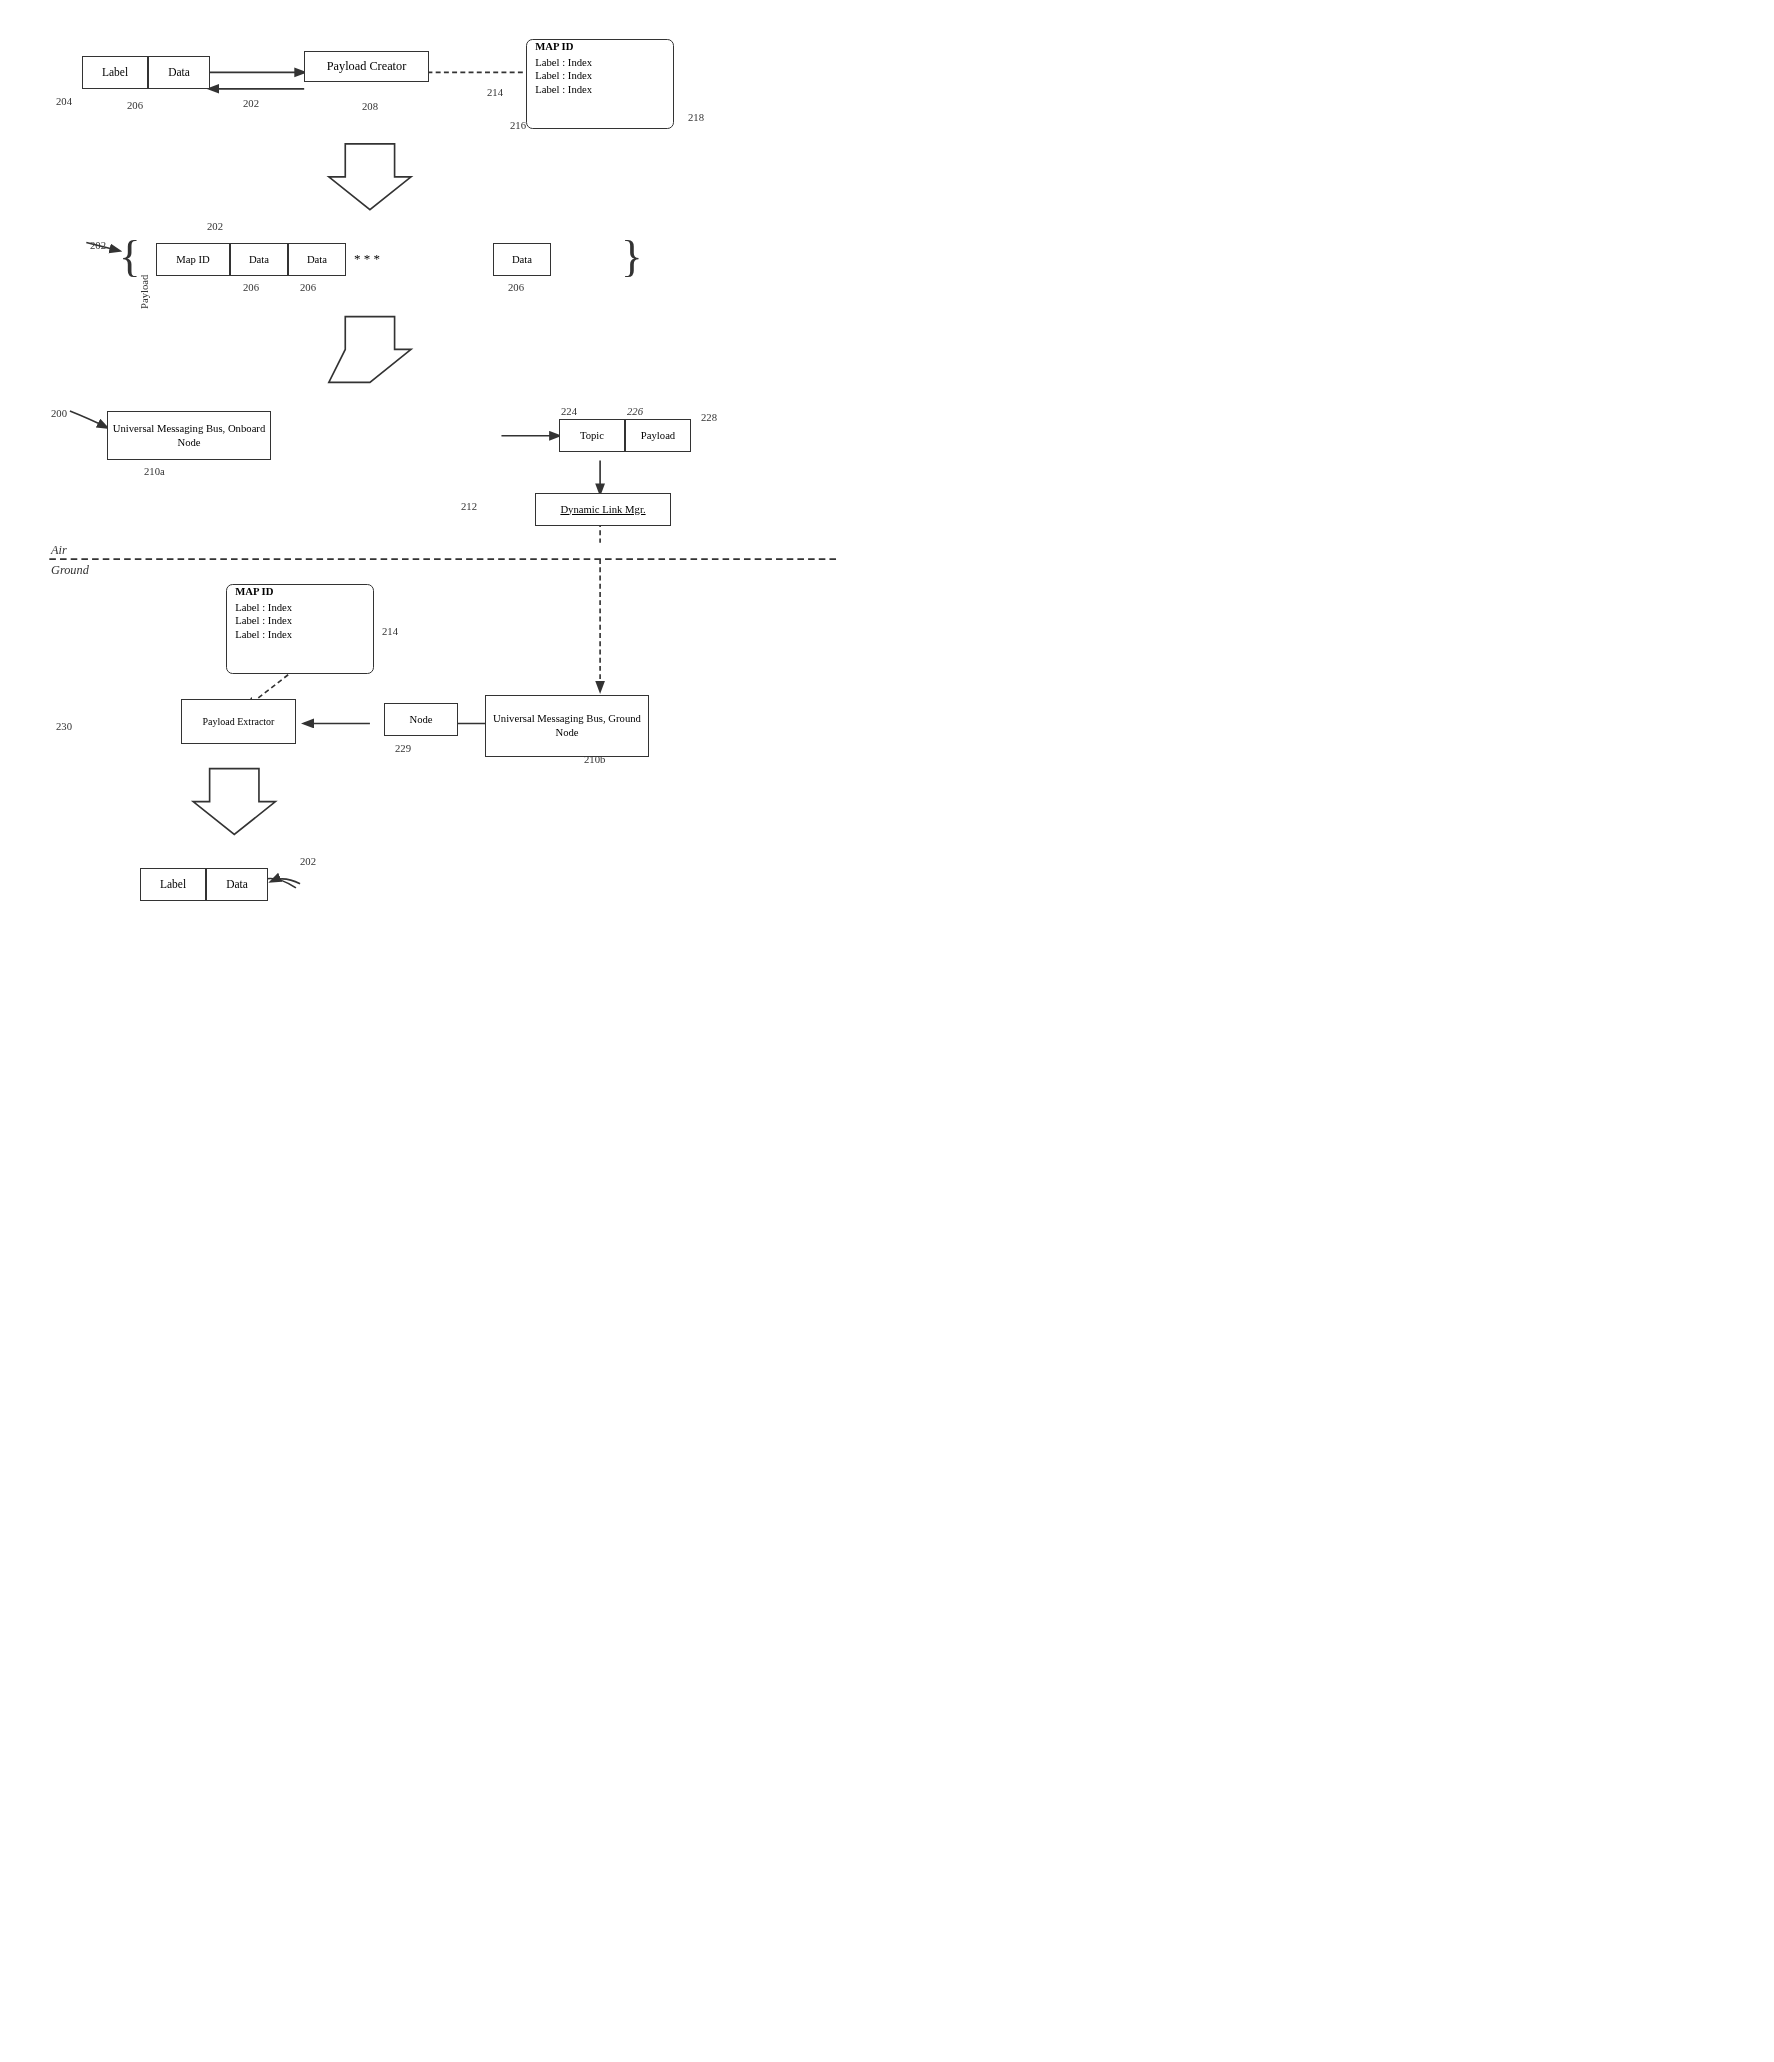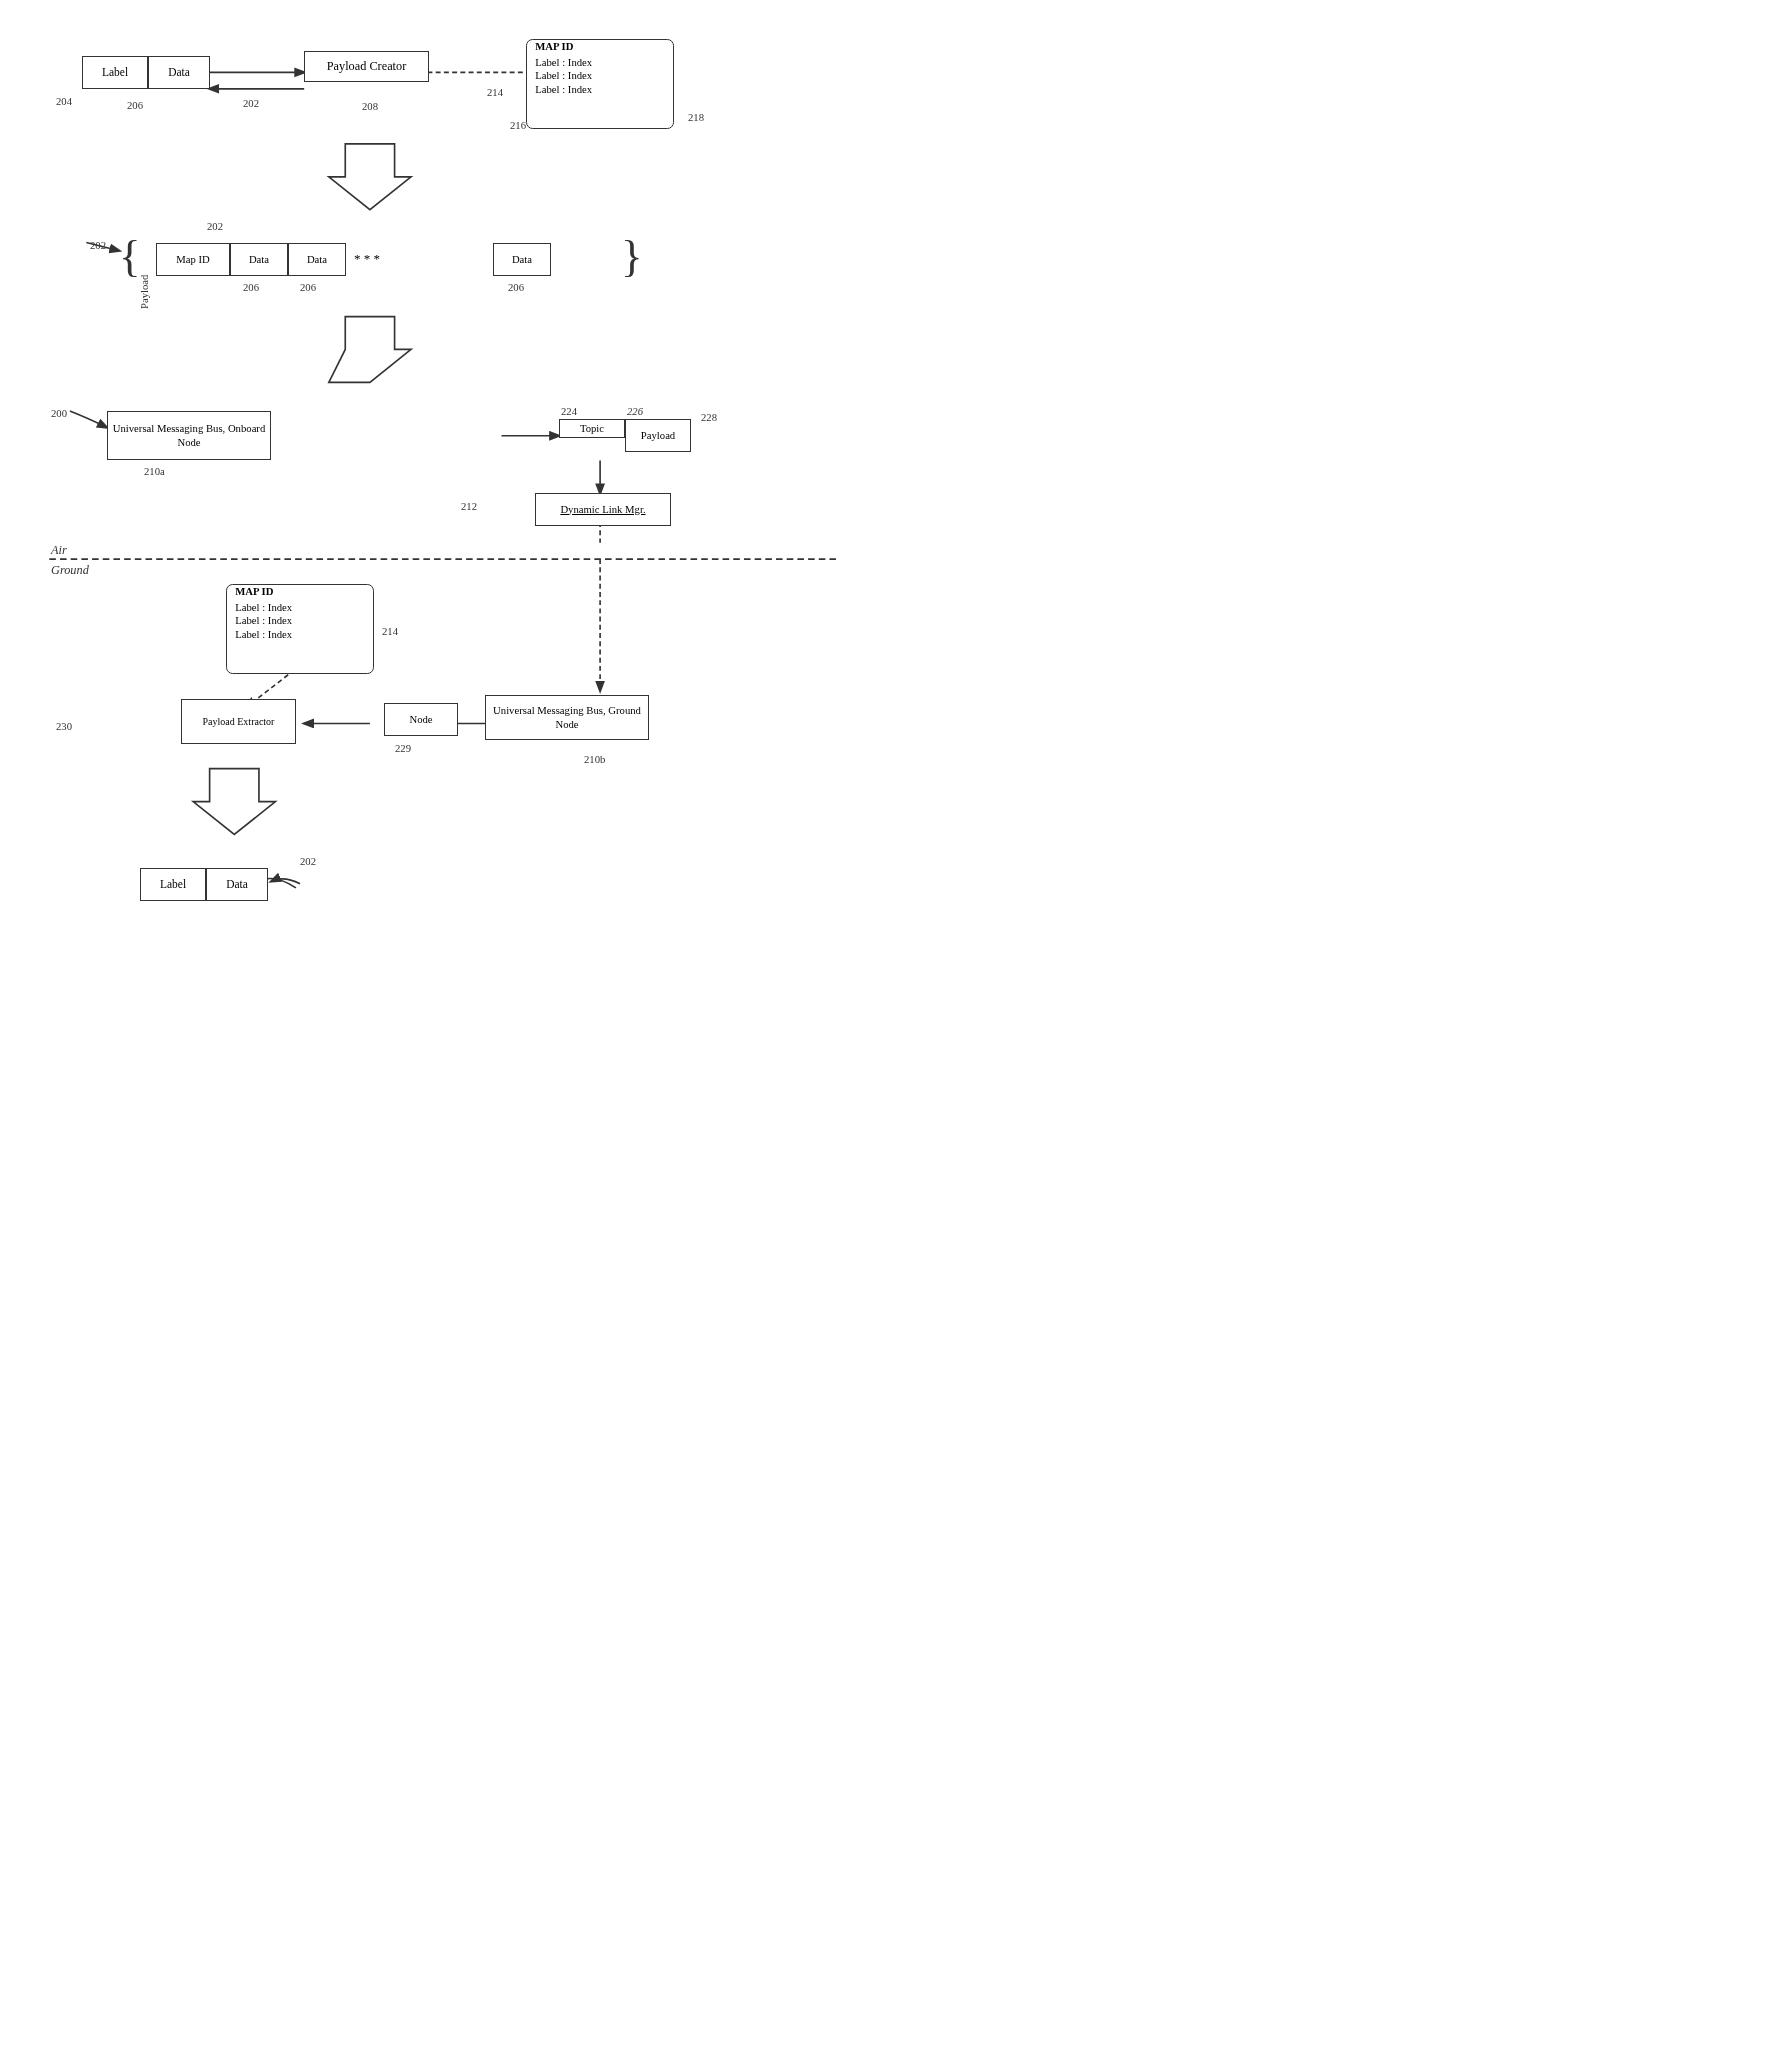--- a/index.html
+++ b/index.html
@@ -170,21 +170,21 @@
 
   <span class="label-num" style="left:51px; top:407px;">200</span>
   <span class="label-num" style="left:90px; top:239px;">202</span>
 
   <div class="box" style="left:107px; top:411px; width:164px; height:49px; font-size:10.7px;">
     <span>Universal Messaging
 Bus, Onboard Node</span>
   </div>
   <span class="label-num" style="left:144px; top:465px;">210a</span>
 
-  <div class="box" style="left:559px; top:419px; width:66px; height:19px; font-size:10.7px;">
+  <div class="box" style="left:559px; top:419px; width:66px; height:33px; font-size:10.7px;">
     <span>Topic</span>
   </div>
   <div class="box" style="left:625px; top:419px; width:66px; height:33px; font-size:10.7px;">
     <span>Payload</span>
   </div>
   <span class="label-num" style="left:561px; top:405px;">224</span>
   <span class="label-num" style="left:627px; top:405px;font-style:italic;">226</span>
   <span class="label-num" style="left:701px; top:411px;">228</span>
 
   <div class="box" style="left:535px; top:493px; width:136px; height:33px; font-size:10.7px;text-decoration:underline;">
@@ -196,21 +196,21 @@
   <span class="section-label" style="left:51px; top:563px;">Ground</span>
 
   <div class="box box-rounded" style="left:226px; top:584px; width:148px; height:90px; font-size:10.7px; text-align:left; padding-left:8.2px; justify-content:flex-start; flex-direction:column; align-items:flex-start;">
     <div style="font-weight:bold; margin-bottom:1.6px;">MAP ID</div>
     <div>Label : Index</div>
     <div>Label : Index</div>
     <div>Label : Index</div>
   </div>
   <span class="label-num" style="left:382px; top:625px;">214</span>
 
-  <div class="box" style="left:485px; top:695px; width:164px; height:45px; font-size:10.7px;">
+  <div class="box" style="left:485px; top:695px; width:164px; height:62px; font-size:10.7px;">
     <span>Universal Messaging
 Bus, Ground Node</span>
   </div>
   <span class="label-num" style="left:584px; top:753px;">210b</span>
 
   <div class="box" style="left:374px; top:703px; width:74px; height:33px; font-size:10.7px;margin-left:10px;">
     <span>Node</span>
   </div>
   <span class="label-num" style="left:395px; top:742px;">229</span>
 

